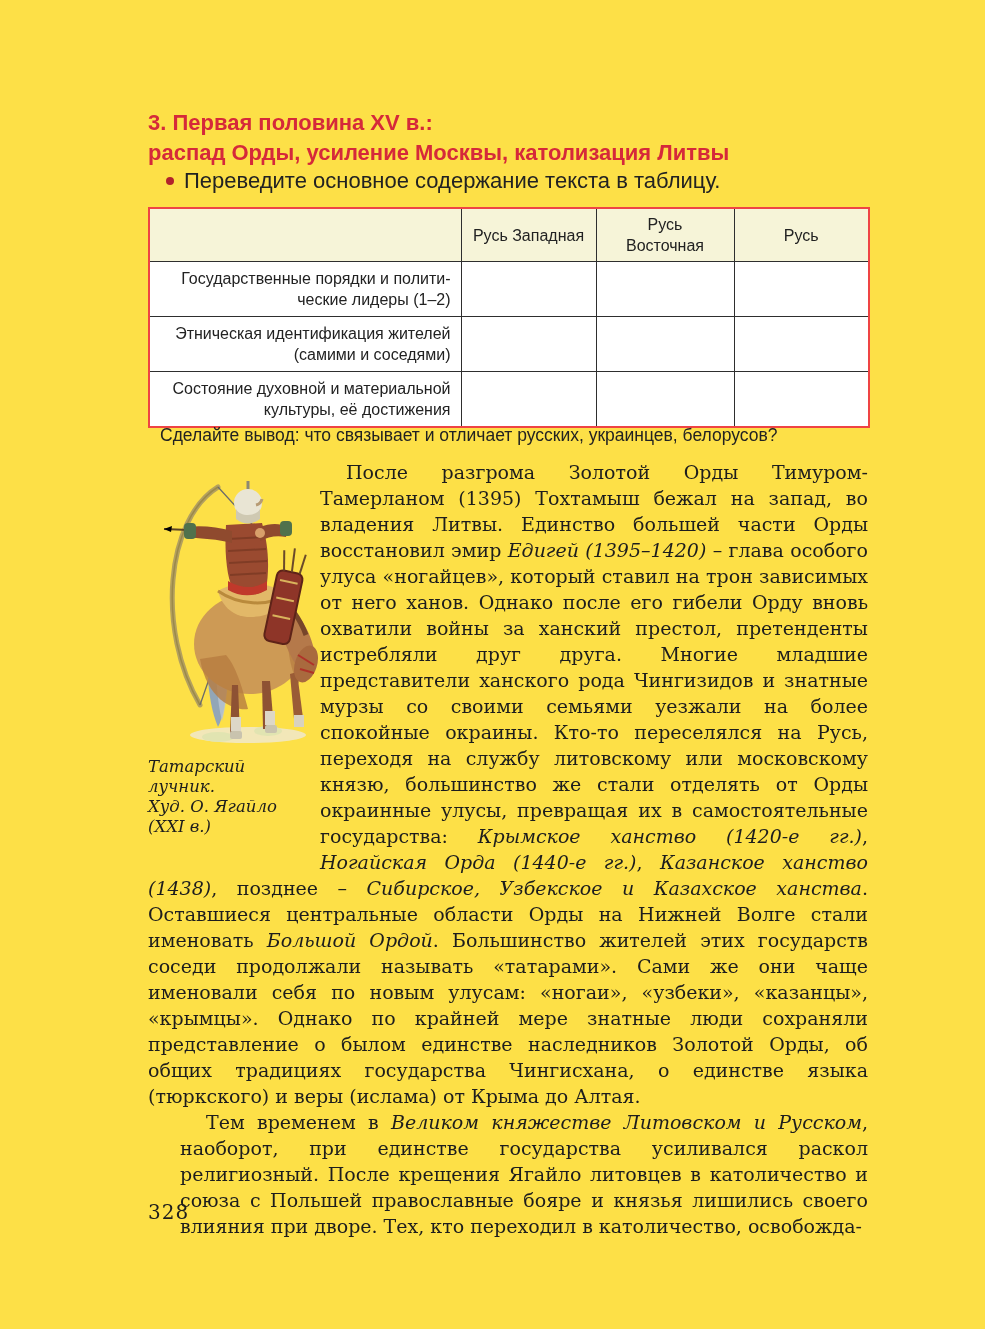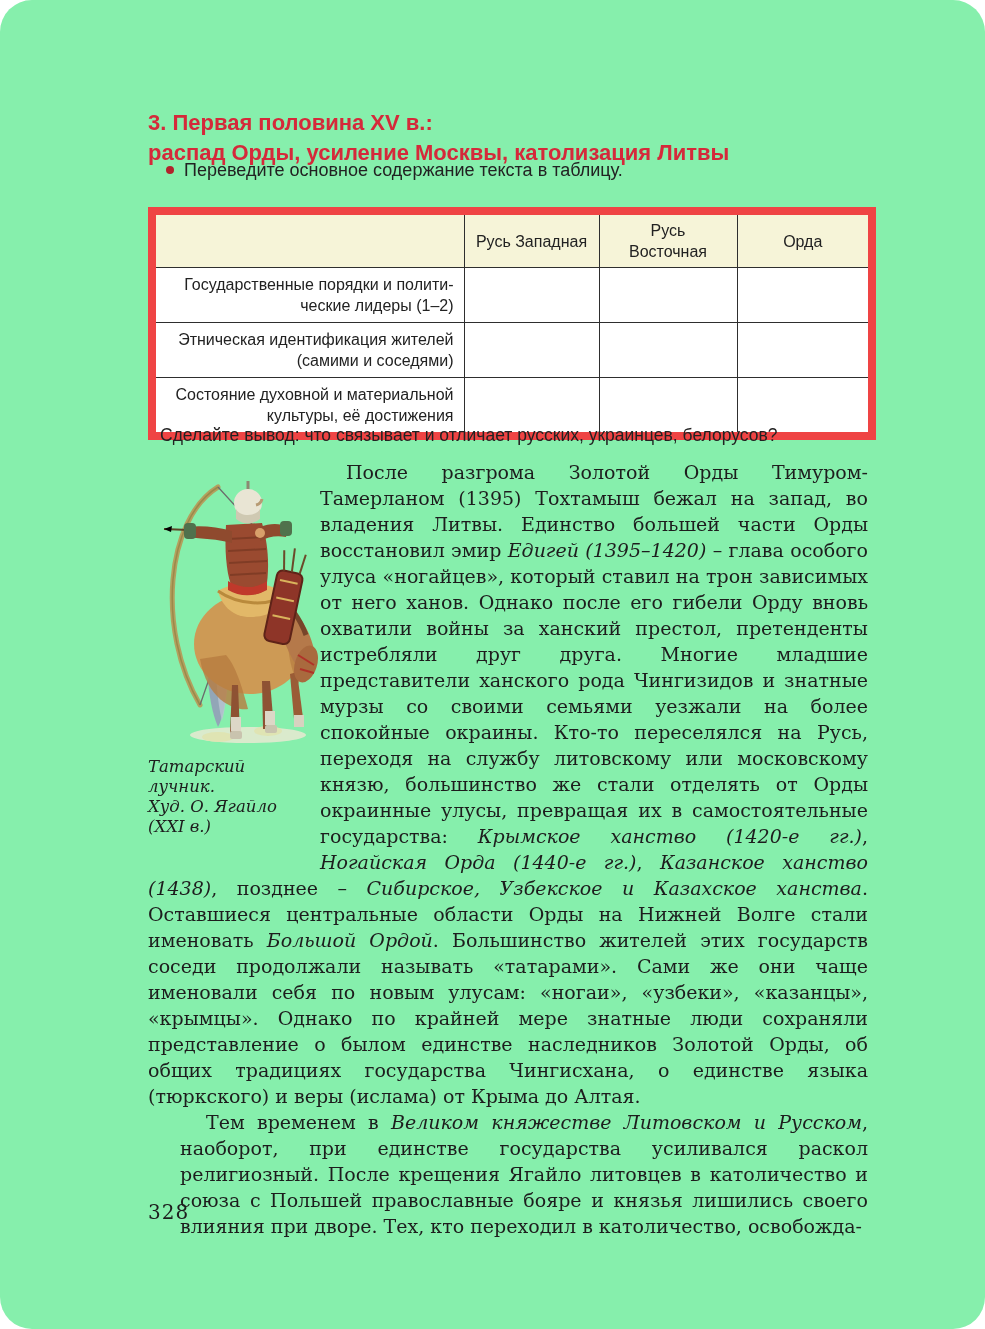--- a/index.html
+++ b/index.html
@@ -1,44 +1,44 @@
 <!DOCTYPE html>
 <html lang="ru" style="--heading-red: #d5293a; --bullet-red: #b2232b; --table-header-bg: #f6f4d8;"><head>
 <meta charset="utf-8">
 <style>
   html,body{margin:0;padding:0;background:#ffffff;}
   .page{
-    position:relative;width:985px;height:1329px;background:#86efac;overflow:hidden;
-    font-family:"DejaVu Serif",serif;color:#1d1d1d;border-radius:32px;
+    position:relative;width:985px;height:1329px;background:#fde047;overflow:hidden;
+    font-family:"DejaVu Serif",serif;color:#1d1d1d;
   }
 
   
   .heading{
     position:absolute;left:148px;top:108px;width:740px;
     font-family:"Liberation Sans",sans-serif;font-weight:bold;
     font-size:22px;line-height:30px;color:var(--heading-red,#d5293a);
   }
   
   .instruction{
-    position:absolute;left:166px;top:158px;width:700px;
-    font-family:"Liberation Sans",sans-serif;font-size:18px;line-height:24px;color:#222;
+    position:absolute;left:166px;top:169px;width:700px;
+    font-family:"Liberation Sans",sans-serif;font-size:22px;line-height:24px;color:#222;
     display:flex;align-items:center;
   }
   .bullet-dot{
     width:8px;height:8px;border-radius:50%;background:var(--bullet-red,#b2232b);
     margin-right:10px;flex:0 0 auto;
   }
 
   
   table.grid{
     position:absolute;left:148px;top:207px;width:720px;
     border-collapse:collapse;table-layout:fixed;
     font-family:"Liberation Sans",sans-serif;font-size:16px;line-height:21px;color:#222;
   }
-  table.grid{border:8px solid #ef4444;}
+  table.grid{border:2px solid #ef4444;}
   table.grid td,table.grid th{border:1.5px solid #2e2e2e;padding:5px 10px;vertical-align:middle;}
   table.grid thead th{
     background:var(--table-header-bg,#f6f4d8);font-weight:normal;text-align:center;height:42px;
   }
   table.grid tbody td{background:#ffffff;height:44px;text-align:right;}
   table.grid tbody td.empty{background:#ffffff;}
   col.c1{width:312px;} col.c2{width:135px;} col.c3{width:138px;} col.c4{width:135px;}
 
   
   .conclusion{
@@ -87,21 +87,21 @@
         <col class="c1">
         <col class="c2">
         <col class="c3">
         <col class="c4">
       </colgroup>
     <thead>
       <tr>
         <th></th>
         <th>Русь Западная</th>
         <th>Русь Восточная</th>
-        <th>Орда</th>
+        <th>Русь</th>
       </tr>
     </thead>
     <tbody>
       <tr>
         <td>Государственные порядки и полити­ческие лидеры (1–2)</td>
         <td class="empty"></td>
         <td class="empty"></td>
         <td class="empty"></td>
       </tr>
       <tr>

